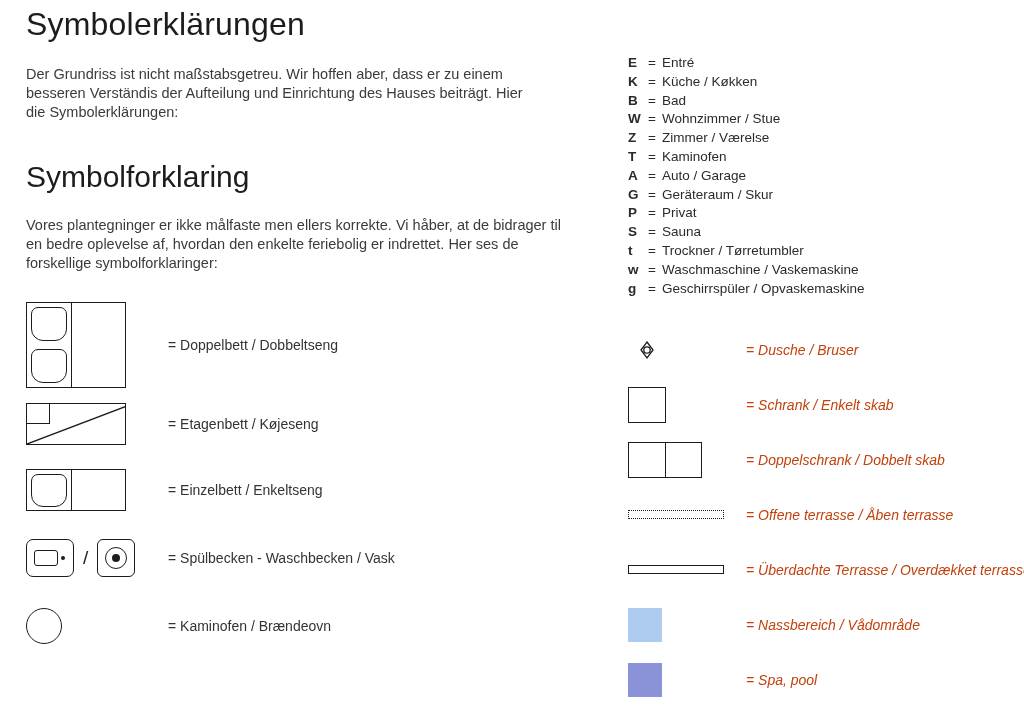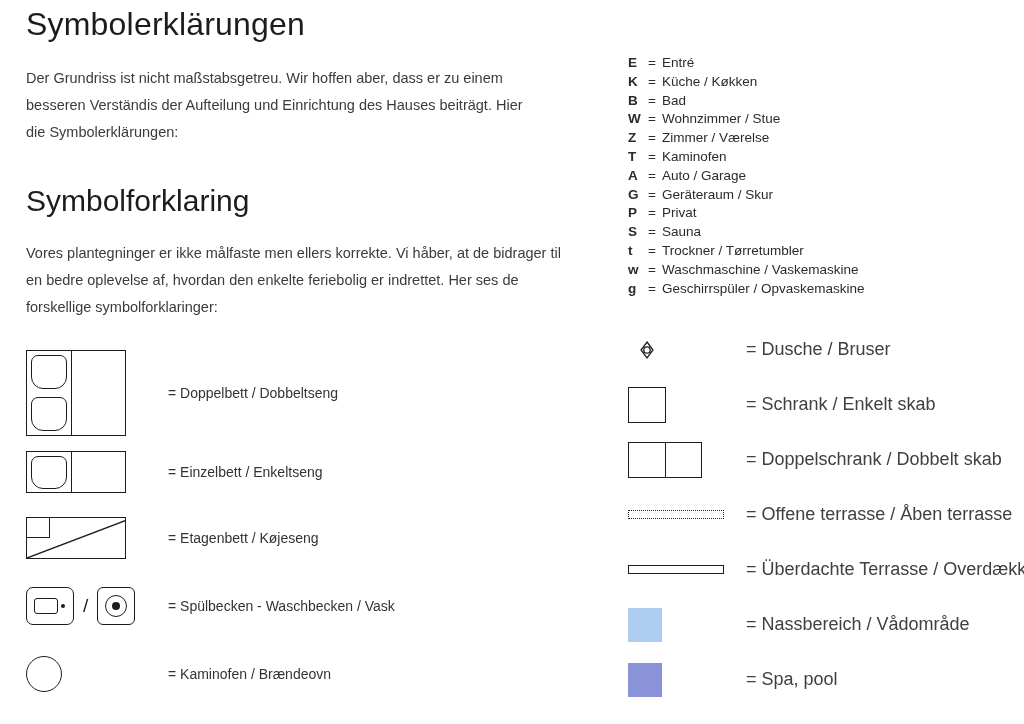--- a/index.html
+++ b/index.html
@@ -31,21 +31,21 @@
   h1.title-de {
     font-size: 32px;
     font-weight: 400;
     letter-spacing: 0.2px;
     margin: 0;
     padding-top: 6px;
     color: #1c1c1c;
   }
   .para {
     font-size: 14.5px;
-    line-height: 27px;
+    line-height: 19px;
     color: #3b3b3b;
     margin: 0;
   }
   .para-de {
     margin-top: 22px;
     width: 500px;
   }
   h1.title-da {
     font-size: 30px;
     font-weight: 400;
@@ -272,23 +272,24 @@
     align-items: center;
     height: 55px;
   }
   .rsym-art {
     width: 118px;
     flex: 0 0 118px;
     display: flex;
     align-items: center;
   }
   .rsym-label {
-    font-size: 18px;
-    color: #404040;
+    font-size: 14px;
+    color: #c2410c;
     white-space: nowrap;
+    font-style: italic;
   }
   .cabinet {
     width: 38px;
     height: 36px;
     border: 1.4px solid #1c1c1c;
     box-sizing: border-box;
   }
   .cabinet-double {
     width: 74px;
     height: 36px;
@@ -340,43 +341,43 @@
 
       <div class="sym-row" style="min-height:92px;">
         <div class="sym-art">
           <div class="bed-double">
             <div class="divider"></div>
             <div class="pillow p1"></div>
             <div class="pillow p2"></div>
           </div>
         </div>
         <div class="sym-label">= Doppelbett / Dobbeltseng</div>
-      </div>
-
-      <div class="sym-row" style="min-height:66px;">
-        <div class="sym-art">
-          <div class="bed-single">
-            <div class="divider"></div>
-            <div class="pillow"></div>
-          </div>
-        </div>
-        <div class="sym-label">= Einzelbett / Enkeltseng</div>
       </div>
 
       <div class="sym-row" style="min-height:66px;">
         <div class="sym-art">
           <div class="bed-bunk">
             <div class="vline"></div>
             <div class="hline"></div>
             <svg class="diag" viewBox="0 0 104 42">
               <line x1="2" y1="40" x2="102" y2="2" stroke="#1c1c1c" stroke-width="1.4"></line>
             </svg>
           </div>
         </div>
         <div class="sym-label">= Etagenbett / Køjeseng</div>
+      </div>
+
+      <div class="sym-row" style="min-height:66px;">
+        <div class="sym-art">
+          <div class="bed-single">
+            <div class="divider"></div>
+            <div class="pillow"></div>
+          </div>
+        </div>
+        <div class="sym-label">= Einzelbett / Enkeltseng</div>
       </div>
 
       <div class="sym-row" style="min-height:70px;">
         <div class="sym-art">
           <div class="sink-group">
             <div class="sink-rect">
               <div class="inner"></div>
               <div class="dot"></div>
             </div>
             <div class="slash">/</div>

